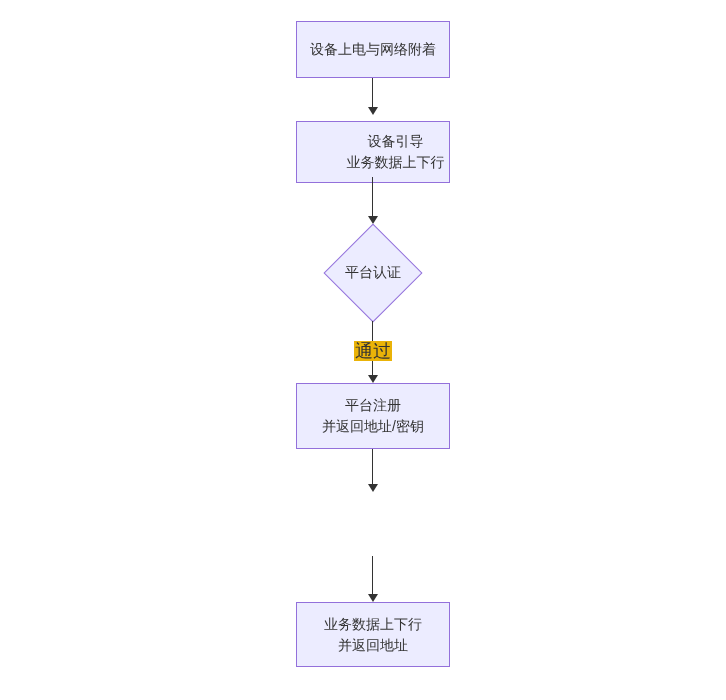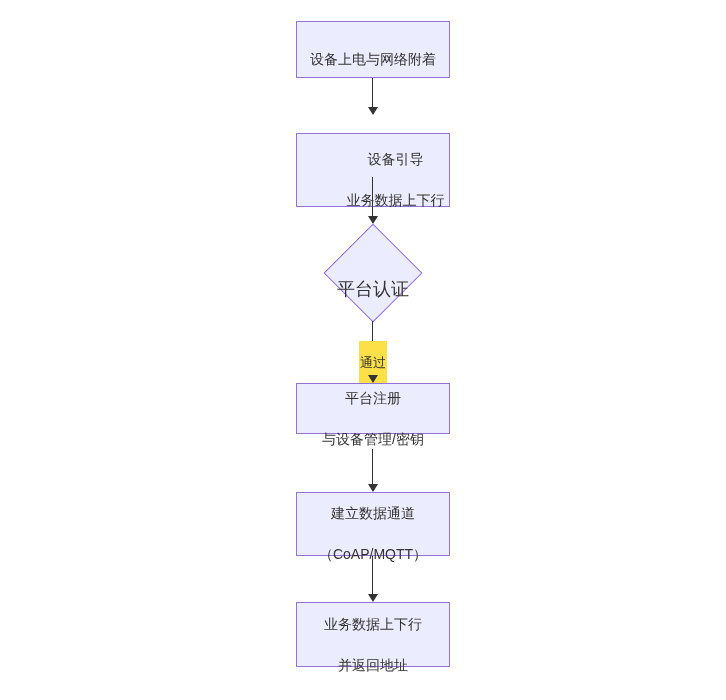--- a/index.html
+++ b/index.html
@@ -24,49 +24,49 @@
     border: 1px solid #9370DB;
     display: flex;
     flex-direction: column;
     align-items: center;
     justify-content: center;
     color: #333333;
     font-size: 14px;
     line-height: 21px;
     text-align: center;
   }
-  .node-line { white-space: nowrap; margin-top: 20px; }
+  .node-line { white-space: nowrap; }
   .diamond-wrap {
     position: absolute;
     left: 323px;
     top: 224px;
     width: 100px;
     height: 97px;
   }
   .diamond-shape {
     position: absolute;
     left: 15px;
     top: 14px;
     width: 68px;
     height: 68px;
     background: #ECECFF;
     border: 1px solid #9370DB;
     transform: rotate(45deg);
   }
   .diamond-label {
     position: absolute;
     left: 0;
-    top: 16px;
+    top: 0;
     width: 100%;
     height: 100%;
     display: flex;
     align-items: center;
     justify-content: center;
     color: #333333;
-    font-size: 18px;
+    font-size: 14px;
     white-space: nowrap;
   }
   .edge-line {
     position: absolute;
     left: 372px;
     width: 1px;
     background: #333333;
   }
   .edge-head {
     position: absolute;
@@ -75,69 +75,65 @@
     height: 0;
     border-left: 5px solid transparent;
     border-right: 5px solid transparent;
     border-top: 8px solid #333333;
   }
   .edge-label {
     position: absolute;
     left: 373px;
     top: 341px;
     transform: translateX(-50%);
-    background: #fde047;
+    background: #eab308;
     color: #333333;
-    font-size: 13px;
+    font-size: 18px;
     line-height: 20px;
-    padding: 12px 1px;
+    padding: 0 1px;
     white-space: nowrap;
   }
 </style>
 </head>
 <body>
 
 <div class="canvas">
 
   <div class="node-rect" style="top:21px;height:57px;">
     <div class="node-line">设备上电与网络附着</div>
   </div>
 
   <div class="edge-line" style="top:78px;height:29px;"></div>
   <div class="edge-head" style="top:107px;"></div>
 
-  <div class="node-rect" style="top:133px;height:74px;padding-left:45px;">
+  <div class="node-rect" style="top:121px;height:62px;padding-left:45px;">
     <div class="node-line">设备引导</div>
     <div class="node-line">业务数据上下行</div>
   </div>
 
   <div class="edge-line" style="top:177px;height:39px;"></div>
   <div class="edge-head" style="top:216px;"></div>
 
   <div class="diamond-wrap">
     <div class="diamond-shape"></div>
     <div class="diamond-label">平台认证</div>
   </div>
 
   <div class="edge-line" style="top:321px;height:54px;"></div>
   <div class="edge-label">通过</div>
   <div class="edge-head" style="top:375px;"></div>
 
-  <div class="node-rect" style="top:383px;height:51px;">
+  <div class="node-rect" style="top:383px;height:66px;">
     <div class="node-line">平台注册</div>
-    <div class="node-line">与设备管理/密钥</div>
+    <div class="node-line">并返回地址/密钥</div>
   </div>
 
   <div class="edge-line" style="top:449px;height:35px;"></div>
   <div class="edge-head" style="top:484px;"></div>
 
-  <div class="node-rect" style="top:492px;height:64px;">
-    <div class="node-line">建立数据通道</div>
-    <div class="node-line">（CoAP/MQTT）</div>
-  </div>
 
   <div class="edge-line" style="top:556px;height:38px;"></div>
   <div class="edge-head" style="top:594px;"></div>
 
   <div class="node-rect" style="top:602px;height:65px;text-align:right;">
     <div class="node-line">业务数据上下行</div>
     <div class="node-line">并返回地址</div>
   </div>
 
 </div>

